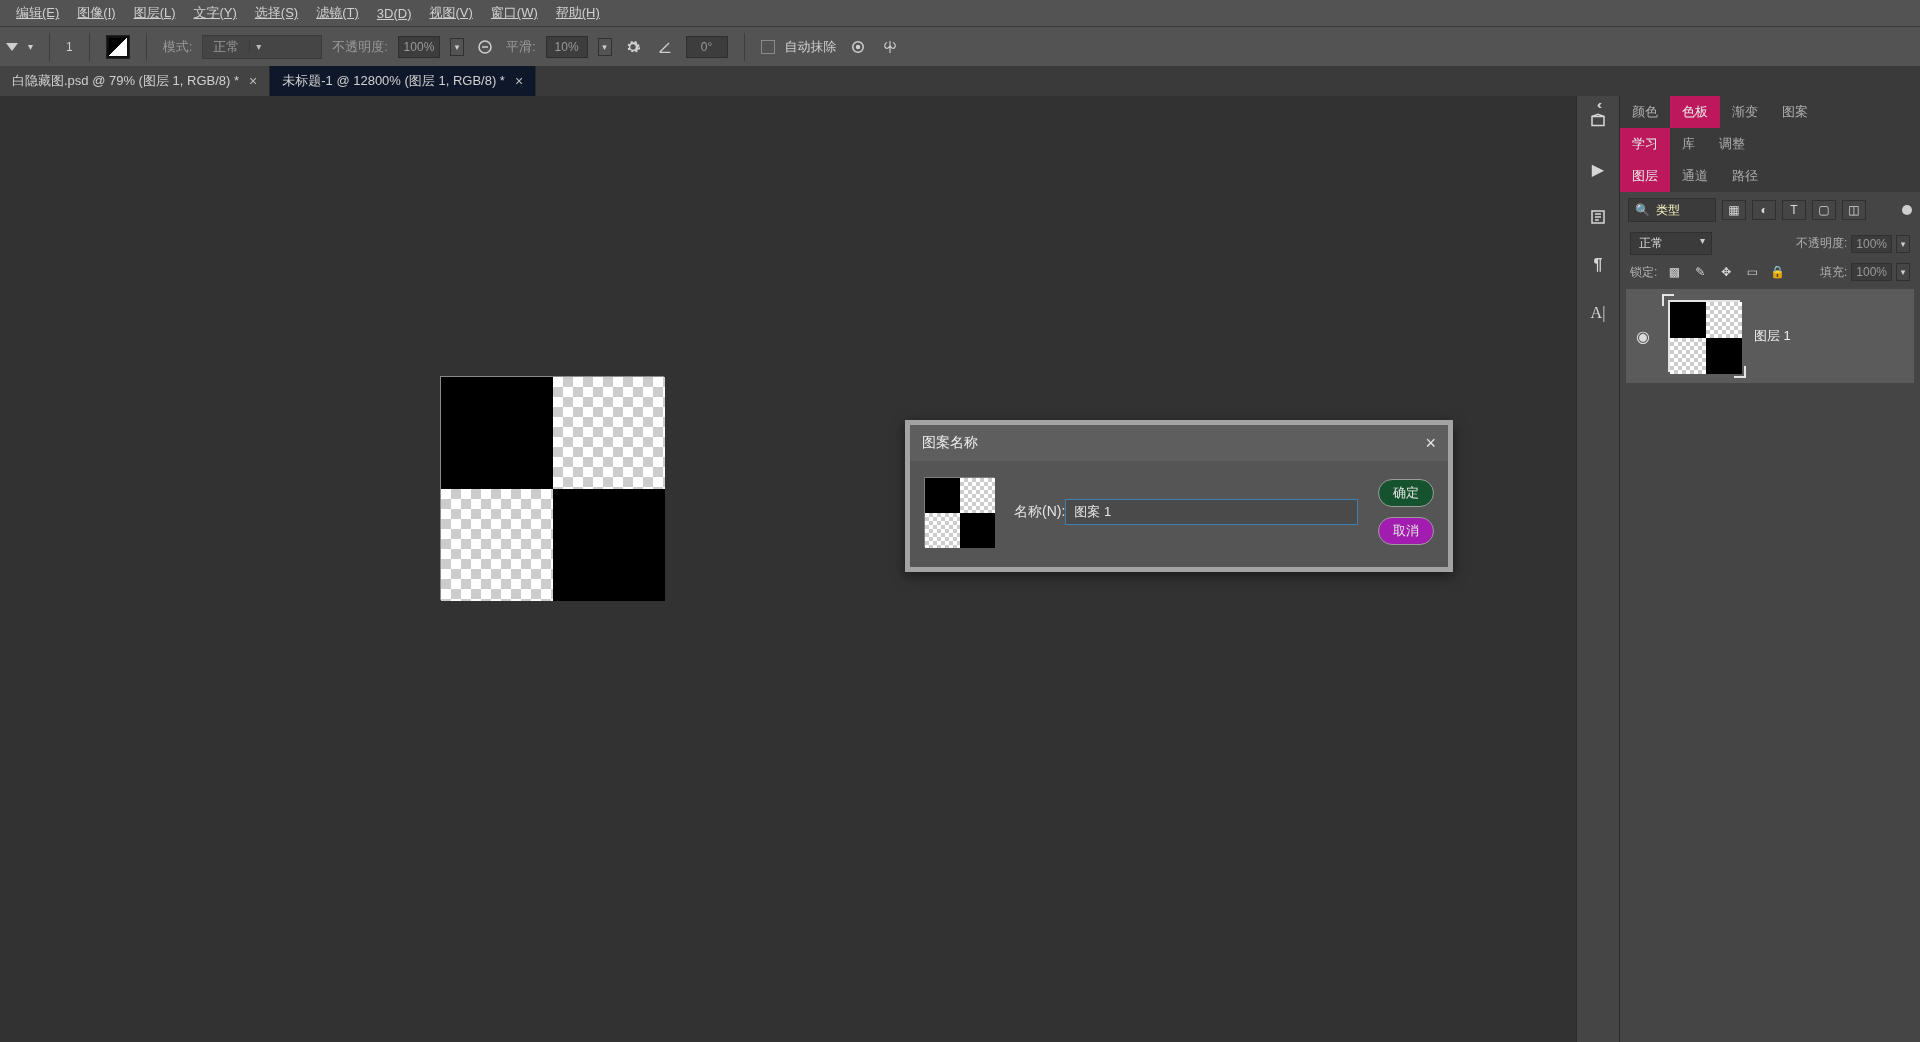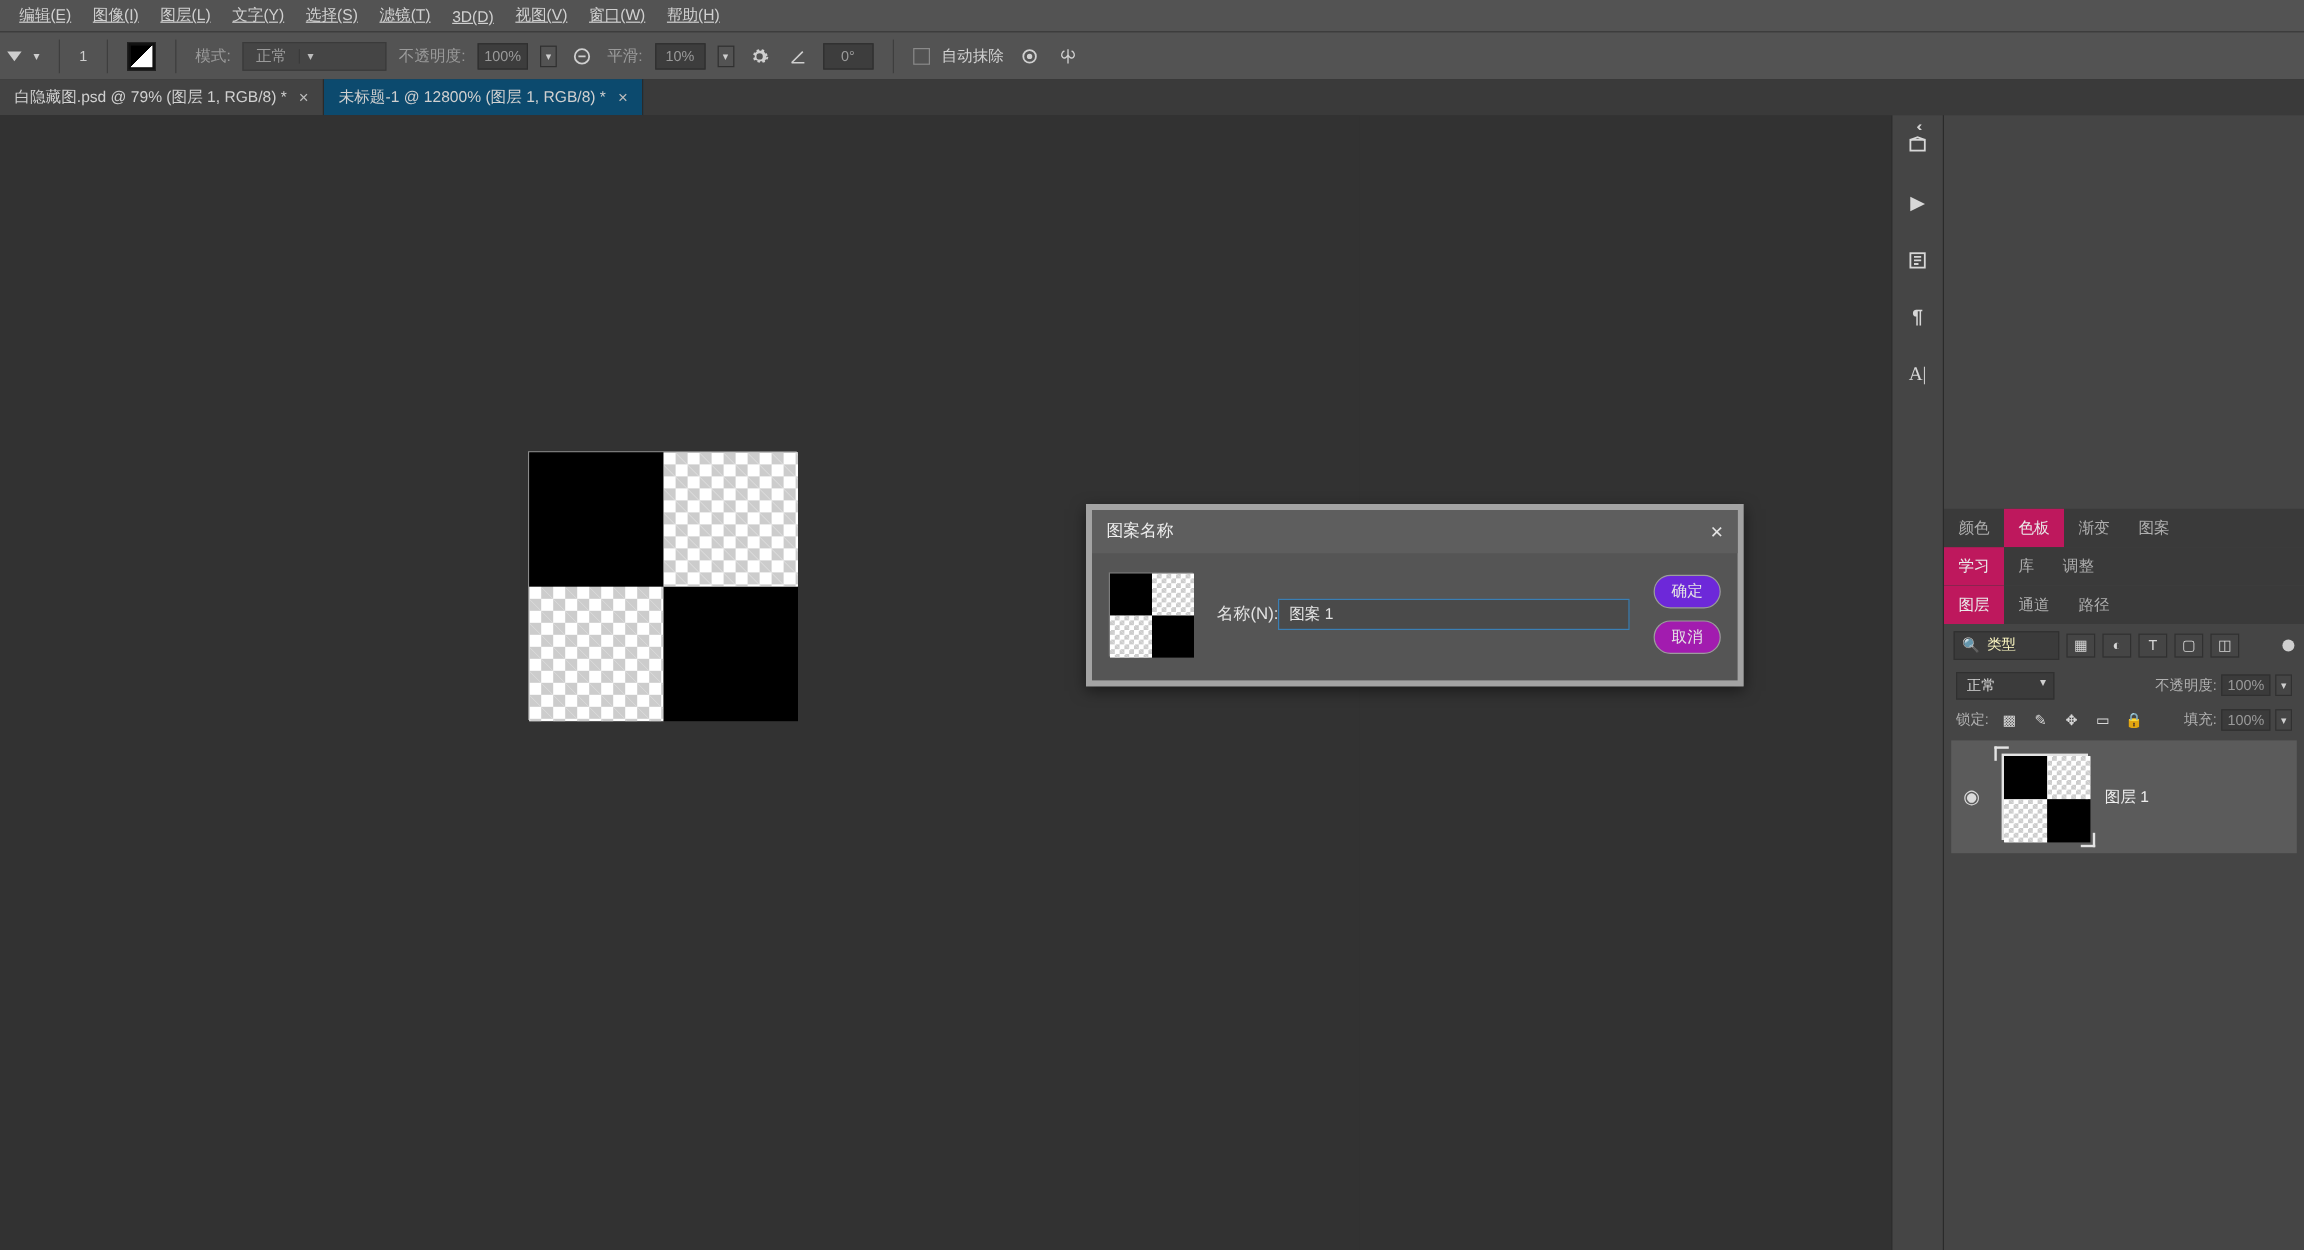--- a/index.html
+++ b/index.html
@@ -24,21 +24,21 @@
 .optbar .gear,
 .optbar .angicon,
 .optbar .icon-pressure,
 .optbar .icon-target,
 .optbar .icon-butterfly { width: 22px; height: 22px; display: flex; align-items: center; justify-content: center; color: #cfcfcf; }
 .optbar .chk { width: 14px; height: 14px; border: 1px solid #8a8a8a; display: inline-block; }
 
 
 .tabbar { height: 30px; background: #3a3a3a; display: flex; align-items: flex-end; font-size: 13px; }
 .tab { height: 30px; display: flex; align-items: center; padding: 0 12px; gap: 10px; background: #434343; color: #d0d0d0; border-right: 1px solid #2a2a2a; }
-.tab.active { background: #0c4a6e; }
+.tab.active { background: #0f172a; }
 .tab .x { color: #bcbcbc; font-size: 14px; }
 
 
 .workspace { position: absolute; top: 96px; left: 0; right: 0; bottom: 0; }
 .canvas-area { position: absolute; left: 0; top: 0; width: 1133px; height: 946px; background: #323232; }
 .transparency-lg { background-image:
   linear-gradient(45deg,#ccc 25%,transparent 25%,transparent 75%,#ccc 75%),
   linear-gradient(45deg,#ccc 25%,transparent 25%,transparent 75%,#ccc 75%);
   background-size: 20px 20px; background-position: 0 0,10px 10px; background-color: #fff; }
 .transparency-sm { background-image:
@@ -49,21 +49,21 @@
 .checker-canvas .q { position: absolute; width: 112px; height: 112px; }
 .q1 { left: 0; top: 0; background: #000; }
 .q4 { left: 112px; top: 112px; background: #000; }
 
 
 .side-strip { position: absolute; right: 300px; top: 0; width: 44px; height: 946px; background: #454545; border-left: 1px solid #2a2a2a; border-right: 1px solid #2a2a2a; display: flex; flex-direction: column; align-items: center; padding-top: 14px; gap: 26px; }
 .side-strip .exp { position: absolute; left: 0; top: 2px; right: 0; height: 10px; text-align: center; font-size: 12px; color: #ddd; letter-spacing: -3px; }
 .side-strip .ic { width: 22px; height: 22px; display: flex; align-items: center; justify-content: center; color: #d7d7d7; font-size: 16px; }
 
 
-.right { position: absolute; right: 0; top: 0; width: 300px; height: 946px; background: #454545; display: flex; flex-direction: column; justify-content: center; }
+.right { position: absolute; right: 0; top: 0; width: 300px; height: 946px; background: #454545; display: flex; flex-direction: column; }
 .tabrow { height: 32px; display: flex; align-items: center; background: #3a3a3a; font-size: 13px; }
 .tabrow .t { padding: 0 12px; height: 100%; display: flex; align-items: center; color: #aeaeae; }
 .tabrow .t.active { background: #be185d; color: #eaeaea; }
 .layers-ctrl { padding: 6px 8px; display: flex; align-items: center; gap: 6px; font-size: 12px; }
 .search-slot { display: flex; align-items: center; gap: 6px; background: #3b3b3b; border: 1px solid #303030; padding: 2px 6px; width: 88px; height: 24px; }
 .search-slot .mag { color: #cfcfcf; font-size: 12px; }
 .filter-ic { width: 24px; height: 20px; border: 1px solid #303030; display: flex; align-items: center; justify-content: center; color: #d7d7d7; font-size: 12px; }
 .mode-row { display: flex; align-items: center; justify-content: space-between; padding: 4px 10px; font-size: 12px; color: #b0b0b0; }
 .mode-row .ddw { background: #3b3b3b; border: 1px solid #303030; padding: 2px 48px 2px 8px; position: relative; color: #d6d6d6; }
 .mode-row .ddw::after { content: "▾"; position: absolute; right: 6px; top: 2px; font-size: 10px; color: #cfcfcf; }
@@ -88,21 +88,21 @@
 .dialog-body { display: flex; align-items: center; padding: 16px 14px 20px 14px; gap: 20px; }
 .dlg-thumb { width: 70px; height: 70px; border: 1px solid #7d7d7d; position: relative; }
 .dlg-thumb .d { position: absolute; width: 35px; height: 35px; }
 .dd1 { left: 0; top: 0; background: #000; }
 .dd4 { left: 35px; top: 35px; background: #000; }
 .dlg-field { display: flex; align-items: center; flex: 1; }
 .dlg-field label { color: #e2e2e2; font-size: 14px; }
 .dlg-field input { flex: 1; height: 26px; background: #4a4a4a; border: 1px solid #3a7fb5; color: #e4e4e4; padding: 0 8px; font-size: 13px; outline: none; }
 .dlg-buttons { display: flex; flex-direction: column; gap: 10px; }
 .dlg-btn { width: 56px; height: 28px; border-radius: 14px; border: 1px solid #9c9c9c; display: flex; align-items: center; justify-content: center; font-size: 13px; color: #e5e5e5; }
-.dlg-btn.primary { background: #6d28d9; }
+.dlg-btn.primary { background: #14532d; }
 .dlg-btn.secondary { background: #a21caf; }
 
 .opacity-field, .fill-field { display: flex; align-items: center; gap: 4px; }
 .minibox { background: #3b3b3b; border: 1px solid #303030; padding: 1px 4px; color: #9a9a9a; }
 .arrbox { width: 14px; height: 18px; border: 1px solid #303030; display: flex; align-items: center; justify-content: center; font-size: 9px; color: #cfcfcf; }
 </style>
 </head>
 <body>
 
 <div class="menubar">

